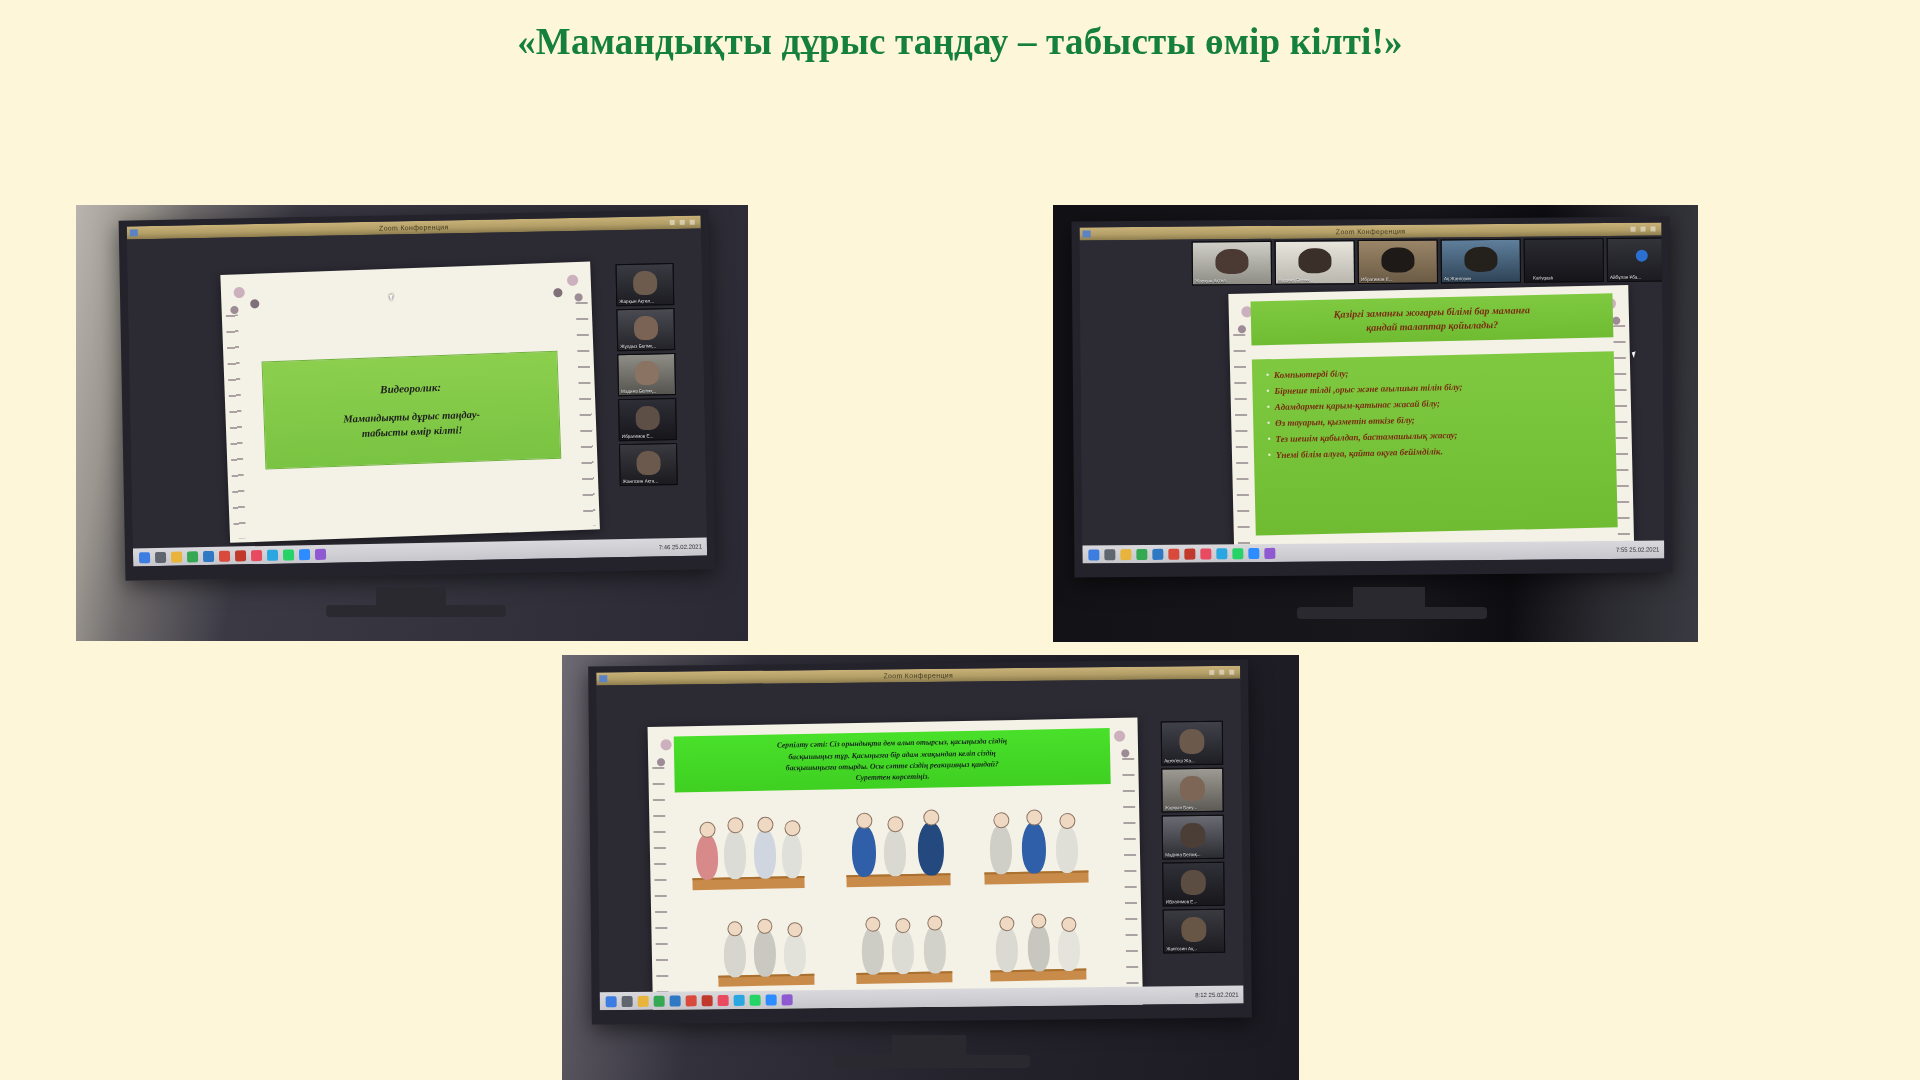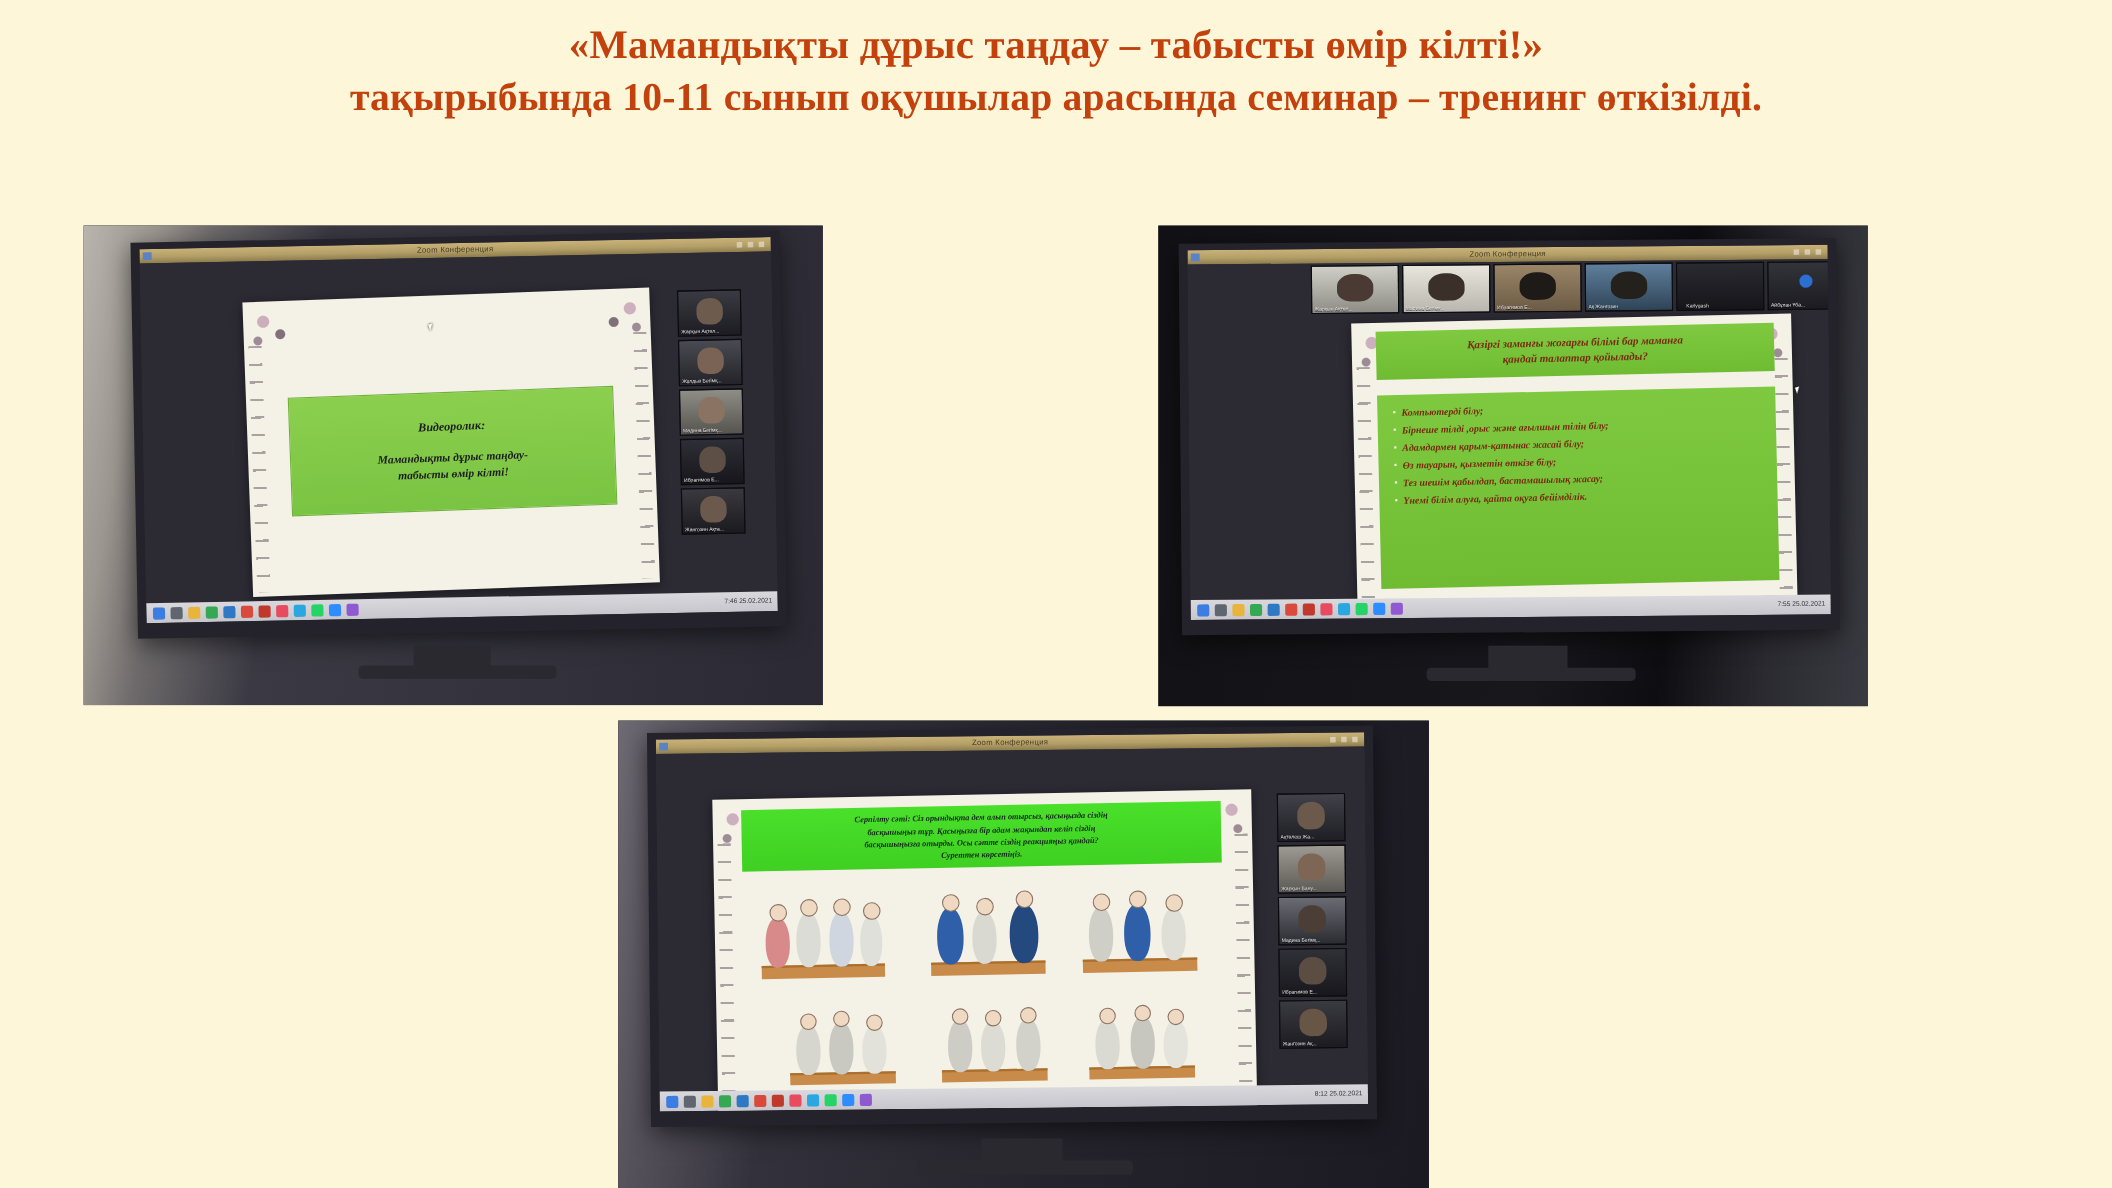--- a/index.html
+++ b/index.html
@@ -21,21 +21,21 @@
     left: 0;
     top: 18px;
     width: 1920px;
     text-align: center;
     line-height: 1.28;
   }
   .title-line {
     font-family: "Liberation Serif", serif;
     font-weight: bold;
     font-size: 37px;
-    color: #c2410c;
+    color: #15803d;
     letter-spacing: .2px;
     white-space: nowrap;
   }
   .title-line.l2 { font-size: 36px; }
 
   
   .photo {
     position: absolute;
     overflow: hidden;
     background: #1b1b22;
@@ -283,21 +283,20 @@
     position: absolute;
     width: 12px; height: 12px; border-radius: 50%;
     background: #2b6fd1;
   }
 </style>
 </head>
 <body>
 
 <div class="title-block">
   <div class="title-line l1">«Мамандықты  дұрыс таңдау – табысты өмір кілті!»</div>
-  <div class="title-line l2">тақырыбында 10-11 сынып оқушылар арасында семинар – тренинг өткізілді.</div>
 </div>
 
 <div class="photo" id="photo-1">
   <div class="room"></div>
 
   <div class="monitor">
     <div class="screen">
 
       <div class="zoom-titlebar">
         <div class="zoom-leftbadge"></div>

